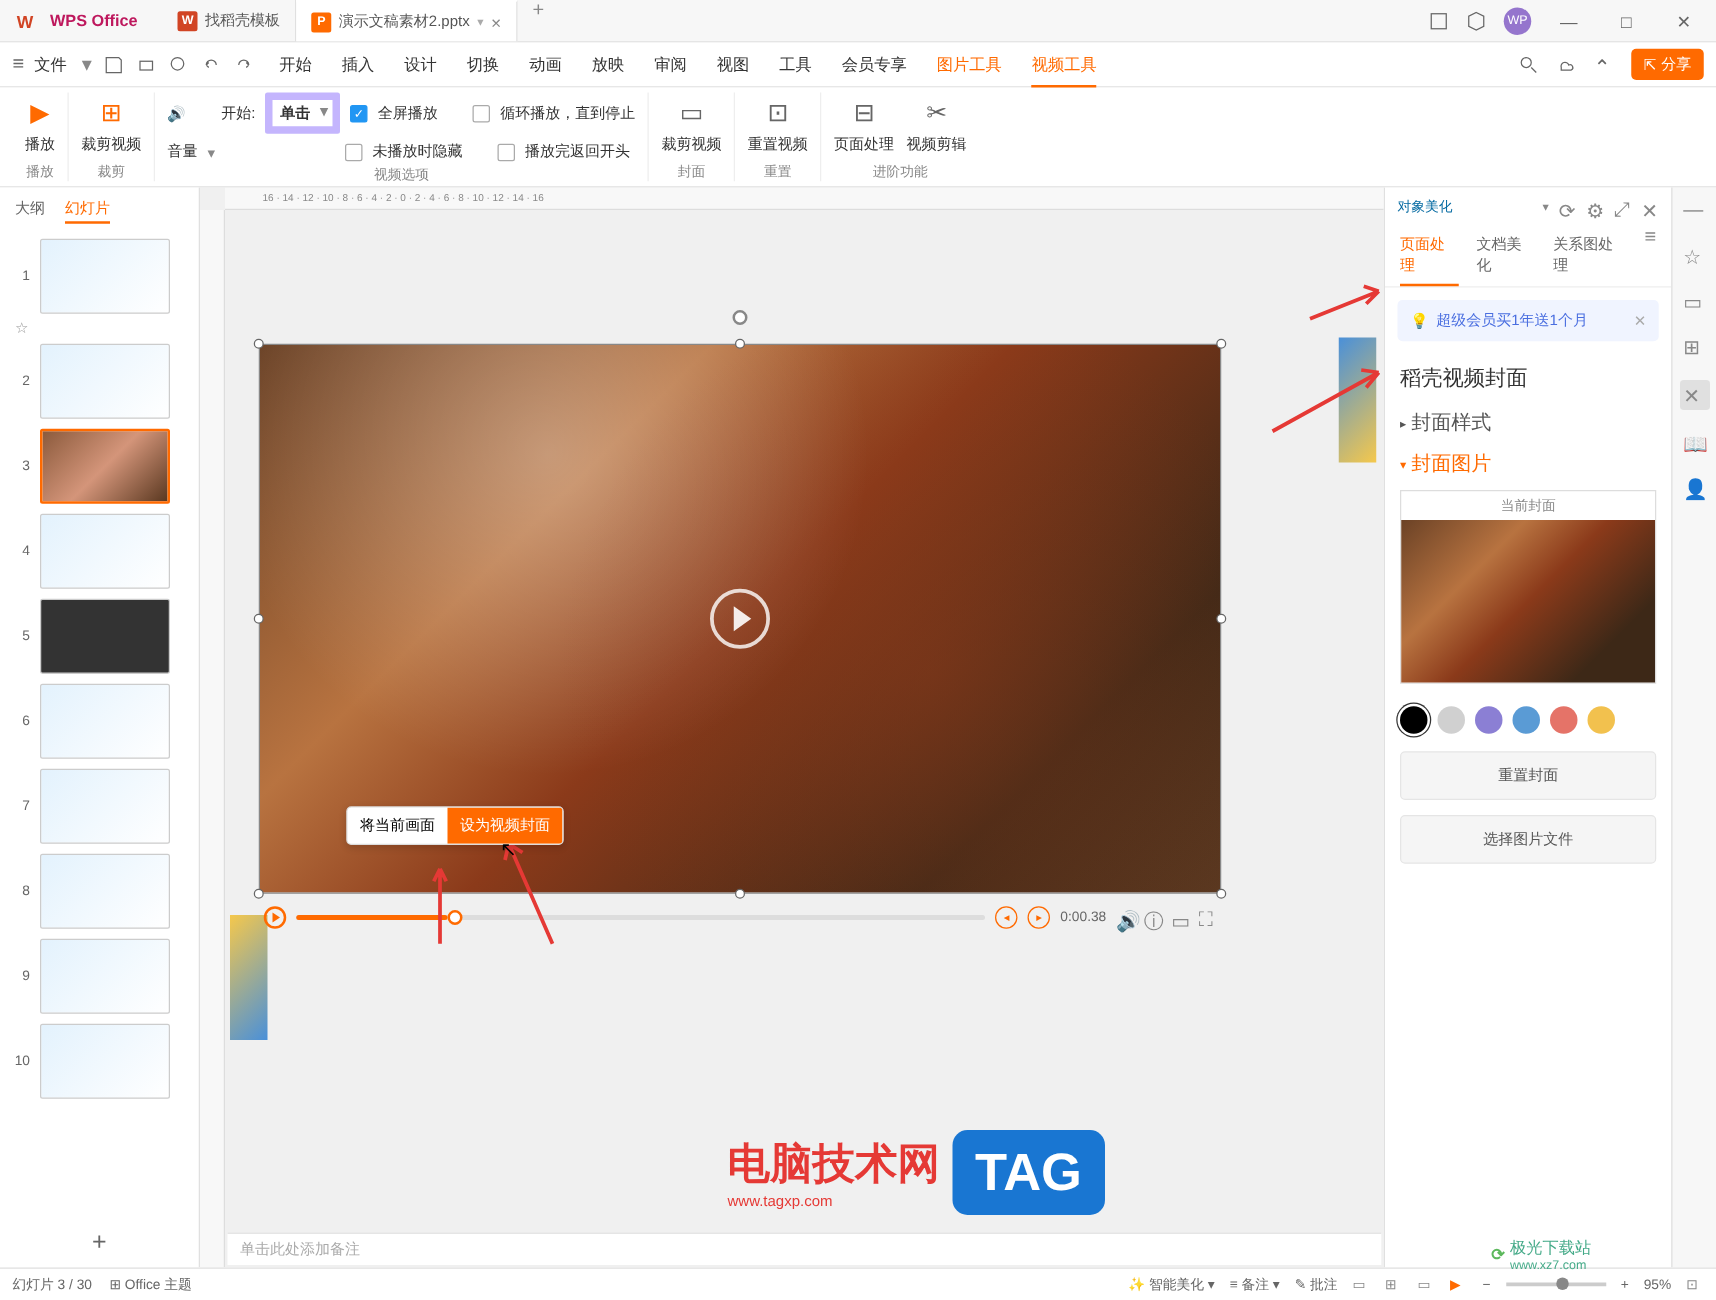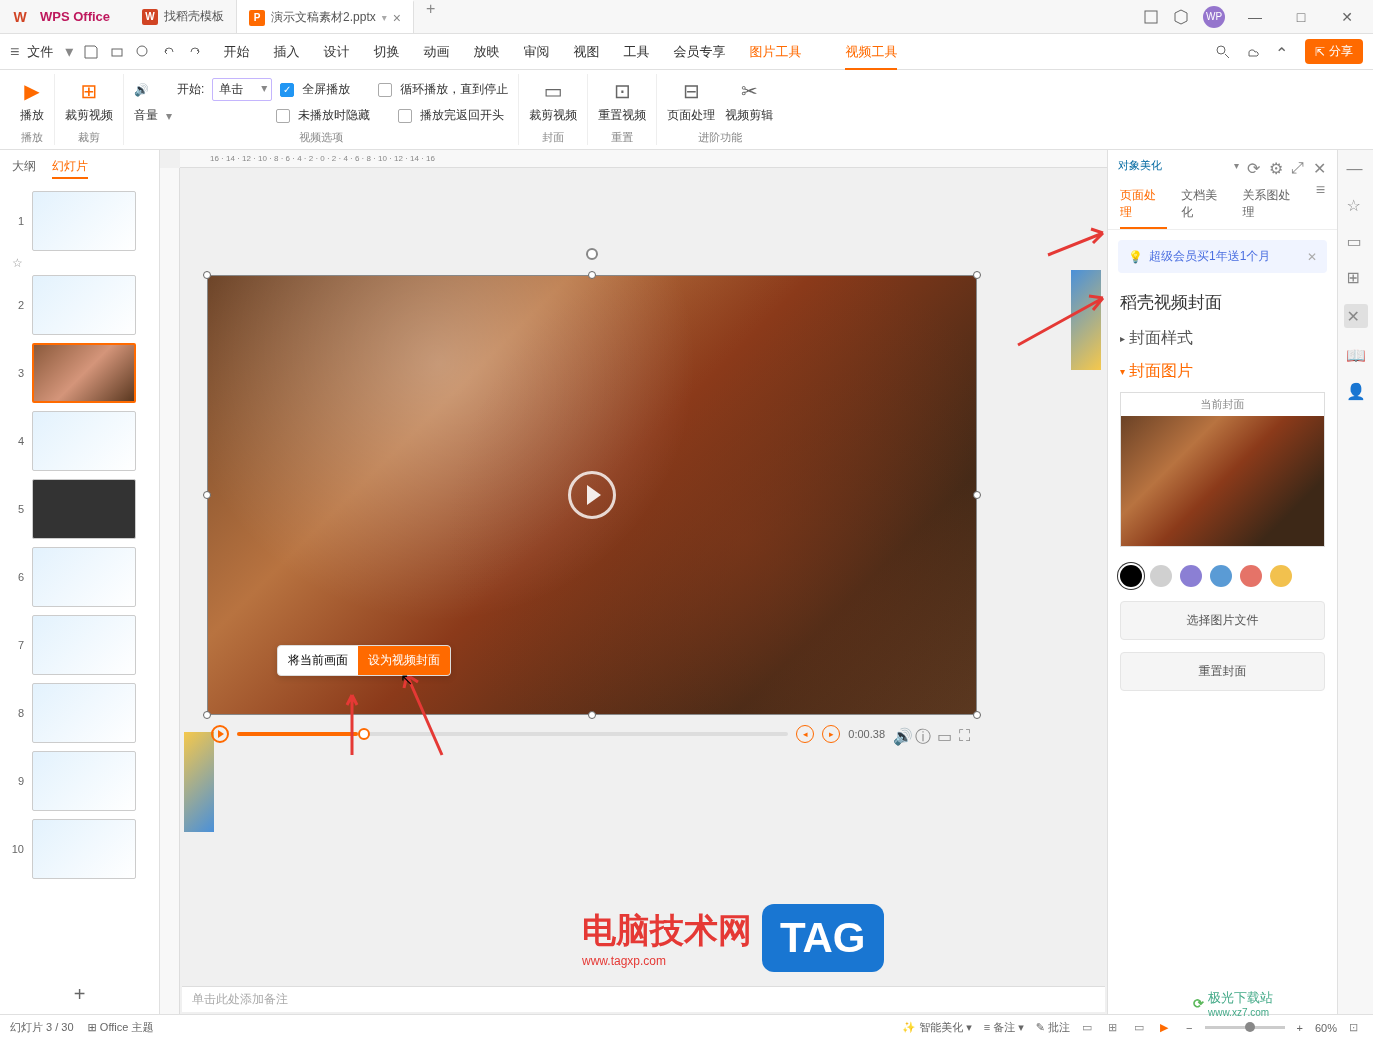--- a/index.html
+++ b/index.html
@@ -22,38 +22,38 @@
 
 
 .menubar { height: 36px; background: #fff; display: flex; align-items: center; padding: 0 10px; border-bottom: 1px solid #e0e0e0; }
 .menu-lines { color: #666; margin-right: 8px; }
 .menu-file { font-size: 13px; color: #333; margin-right: 12px; cursor: pointer; }
 .menu-icons { display: flex; gap: 10px; margin-right: 20px; }
 .menu-icon { width: 16px; height: 16px; color: #666; cursor: pointer; }
 .menu-items { display: flex; gap: 24px; }
 .menu-item { font-size: 13px; color: #333; cursor: pointer; }
 .menu-item.orange { color: #ff6a00; }
-.menu-item.active { color: #ff6a00; position: relative; margin-left: 20px; }
+.menu-item.active { color: #ff6a00; position: relative; }
 .menu-item.active::after { content: ''; position: absolute; bottom: -9px; left: 0; right: 0; height: 2px; background: #ff6a00; }
 .menubar-right { margin-left: auto; display: flex; align-items: center; gap: 14px; }
 .share-btn { background: #ff6a00; color: #fff; padding: 4px 10px; border-radius: 4px; font-size: 12px; cursor: pointer; display: flex; align-items: center; gap: 4px; }
 
 
 .ribbon { height: 80px; background: #fff; display: flex; padding: 4px 10px; border-bottom: 1px solid #e0e0e0; }
 .ribbon-group { display: flex; flex-direction: column; align-items: center; padding: 0 10px; border-right: 1px solid #eee; }
 .ribbon-group:last-child { border-right: none; }
 .ribbon-group-body { display: flex; align-items: center; gap: 10px; flex: 1; }
 .ribbon-group-label { font-size: 11px; color: #888; margin-top: 2px; }
 .ribbon-btn { display: flex; flex-direction: column; align-items: center; gap: 4px; cursor: pointer; }
 .ribbon-btn-icon { width: 24px; height: 24px; color: #ff6a00; display: flex; align-items: center; justify-content: center; font-size: 20px; }
 .ribbon-btn-label { font-size: 12px; color: #333; }
 .ribbon-row { display: flex; align-items: center; gap: 8px; font-size: 12px; color: #333; }
 .checkbox { width: 14px; height: 14px; border: 1px solid #aaa; border-radius: 2px; display: inline-flex; align-items: center; justify-content: center; }
 .checkbox.checked { background: #2196f3; border-color: #2196f3; color: #fff; font-size: 10px; }
-.select-box { border: 1px solid #c4b5fd; padding: 2px 18px 2px 6px; font-size: 12px; border-radius: 2px; position: relative; min-width: 60px; }
+.select-box { border: 6px solid #c4b5fd; padding: 2px 18px 2px 6px; font-size: 12px; border-radius: 2px; position: relative; min-width: 60px; font-weight: bold; }
 .select-box::after { content: '▾'; position: absolute; right: 4px; color: #888; }
 
 
 .main { display: flex; height: calc(100% - 34px - 36px - 80px - 26px); }
 
 
 .slide-panel { width: 160px; background: #fff; border-right: 1px solid #e0e0e0; display: flex; flex-direction: column; }
 .slide-tabs { display: flex; padding: 8px 12px; gap: 16px; }
 .slide-tab { font-size: 12px; color: #666; cursor: pointer; }
 .slide-tab.active { color: #ff6a00; border-bottom: 2px solid #ff6a00; padding-bottom: 2px; }
@@ -465,22 +465,22 @@
       <div class="rp-preview-img"></div>
     </div>
     <div class="rp-colors">
       <span class="color-dot selected" style="background:#000"></span>
       <span class="color-dot" style="background:#d0d0d0"></span>
       <span class="color-dot" style="background:#8b7fd4"></span>
       <span class="color-dot" style="background:#5a9bd5"></span>
       <span class="color-dot" style="background:#e57368"></span>
       <span class="color-dot" style="background:#f2c14e"></span>
     </div>
+    <div class="rp-button">重置封面</div>
     <div class="rp-button">选择图片文件</div>
-    <div class="rp-button">重置封面</div>
   </div>
 
   <div class="side-toolbar">
     <span class="st-icon">—</span>
     <span class="st-icon">☆</span>
     <span class="st-icon">▭</span>
     <span class="st-icon">⊞</span>
     <span class="st-icon active">✕</span>
     <span class="st-icon">📖</span>
     <span class="st-icon">👤</span>
@@ -495,21 +495,21 @@
     <span>✨ <span>智能美化</span> ▾</span>
     <span>≡ <span>备注</span> ▾</span>
     <span>✎ <span>批注</span></span>
     <span class="sb-icon">▭</span>
     <span class="sb-icon">⊞</span>
     <span class="sb-icon">▭</span>
     <span class="sb-icon active">▶</span>
     <span>−</span>
     <div class="zoom-slider"></div>
     <span>+</span>
-    <span>60%</span>
+    <span>95%</span>
     <span class="sb-icon">⊡</span>
   </div>
   <div class="watermark2" style="position:absolute;right:100px;bottom:22px">
     <span style="color:#5cb85c;font-weight:bold">⟳</span>
     <div>
       <div style="color:#4a8;font-size:13px">极光下载站</div>
       <div style="color:#4a8;font-size:10px">www.xz7.com</div>
     </div>
   </div>
 </div>

